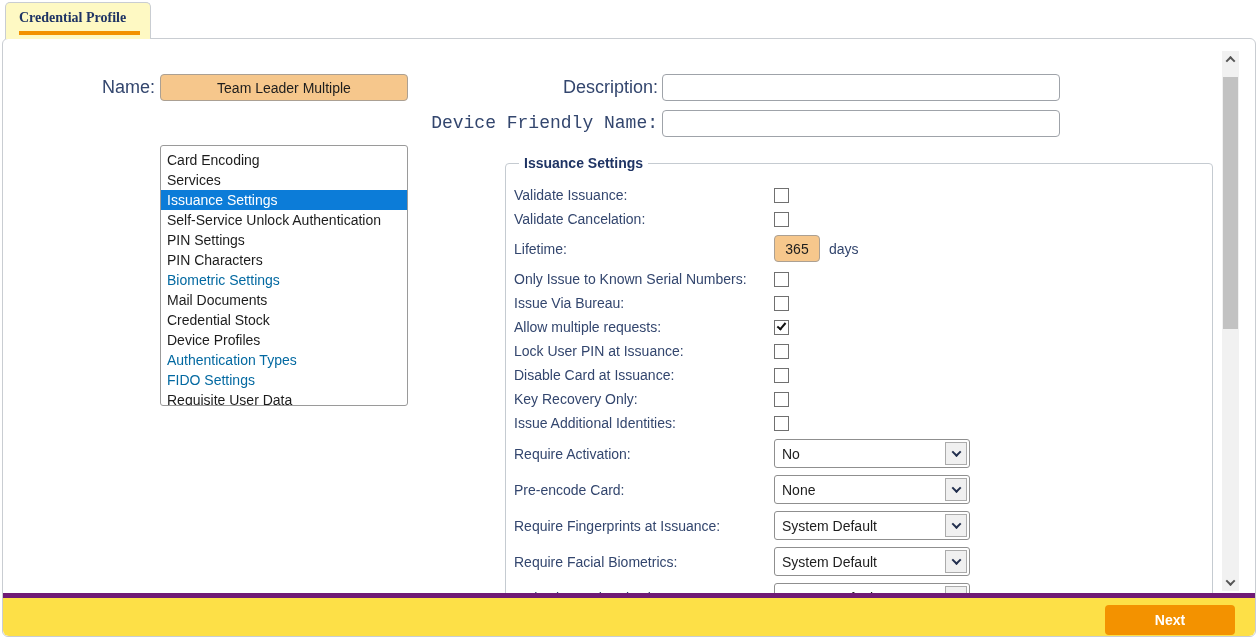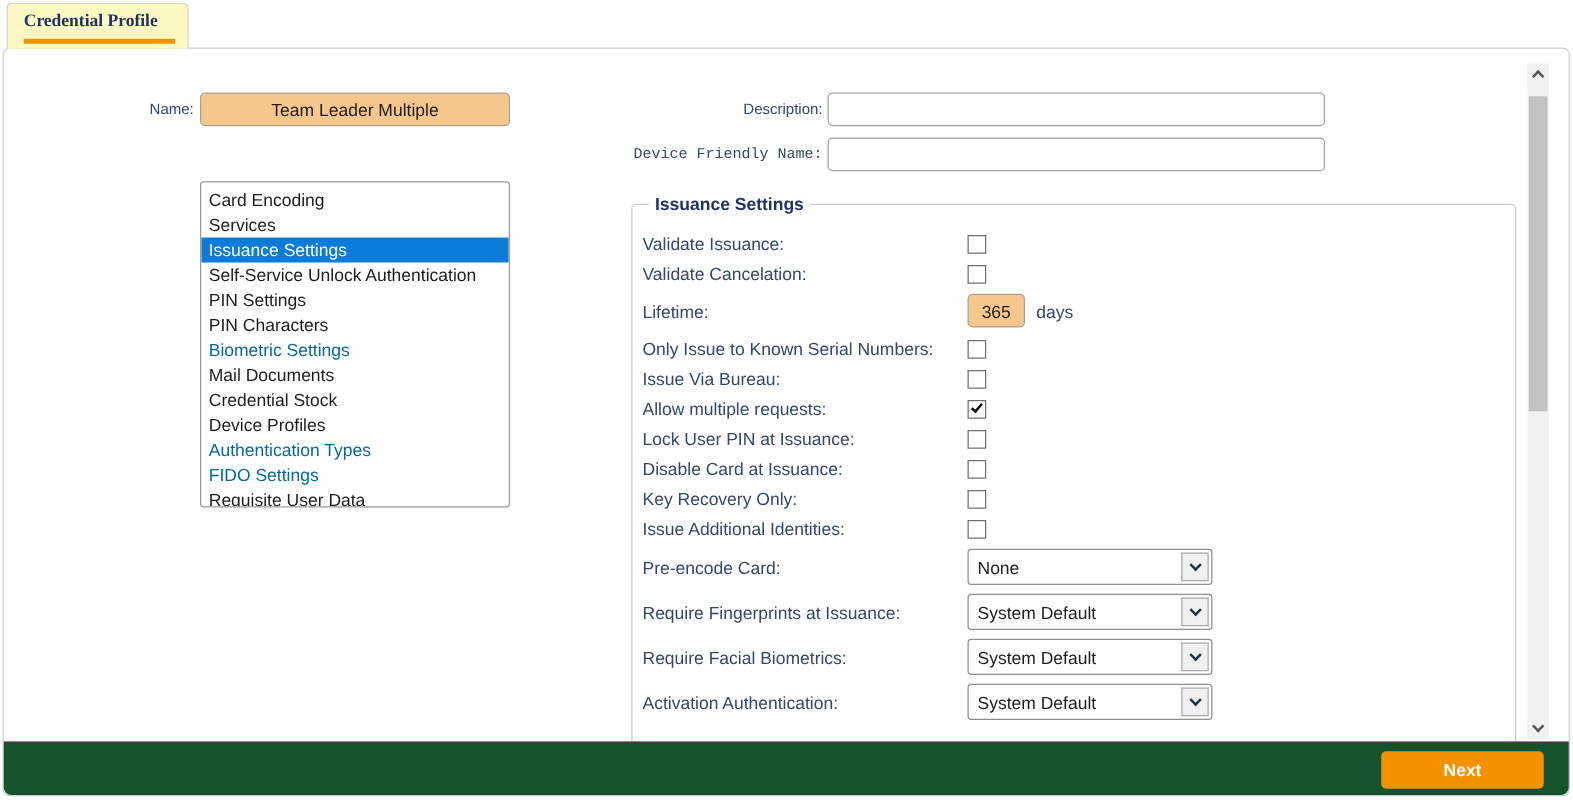--- a/index.html
+++ b/index.html
@@ -41,21 +41,21 @@
     z-index: 2;
   }
   .content {
     position: absolute; left: 0; top: 0;
     width: 1252px; height: 554px;
     overflow: hidden;
   }
   
   .fldlabel {
     position: absolute; height: 27px; line-height: 27px;
-    font-size: 12px; color: var(--navy, #33466e);
+    font-size: 18px; color: var(--navy, #33466e);
     text-align: right; white-space: nowrap;
   }
   .tinput {
     position: absolute; height: 27px;
     border: 1px solid #9fa3a9; border-radius: 4px;
     font-family: "Liberation Sans", sans-serif;
     font-size: 14px; color: #1d1d1d;
     padding: 0 8px; background: #fff; outline: none;
   }
   .tinput.orange { background: var(--hl-fill, #f6c78c); border-color: #aba093; text-align: center; }
@@ -141,22 +141,22 @@
   .sb-arrow.up { top: 0; }
   .sb-arrow.down { bottom: 0; }
   .sb-thumb {
     position: absolute; left: 1px; top: 26px;
     width: 15px; height: 252px; background: #c2c2c2;
   }
   
   .footer {
     position: absolute; left: 0; bottom: 0;
     width: 1252px; height: 43px;
-    border-top: 1px solid #701a75;
-    background: #14532d;
+    border-top: 5px solid #701a75;
+    background: #fde047;
     border-radius: 0 0 6px 6px;
   }
   .next-btn {
     position: absolute; right: 20px; top: 7px;
     width: 130px; height: 30px;
     background: var(--orange, #f39200);
     border: none; border-radius: 4px;
     color: #fff; font-size: 14px; font-weight: bold;
     font-family: "Liberation Sans", sans-serif;
     cursor: pointer;
@@ -238,20 +238,29 @@
           </div>
           <div class="frow checkbox">
             <span class="flabel">Key Recovery Only:</span>
             <span class="cb"></span>
           </div>
           <div class="frow checkbox">
             <span class="flabel">Issue Additional Identities:</span>
             <span class="cb"></span>
           </div>
           <div class="frow select">
+            <span class="flabel">Require Activation:</span>
+            <div class="sel">
+              <span class="val">No</span>
+              <span class="selbtn">
+                <span class="chev down"></span>
+              </span>
+            </div>
+          </div>
+          <div class="frow select">
             <span class="flabel">Pre-encode Card:</span>
             <div class="sel">
               <span class="val">None</span>
               <span class="selbtn">
                 <span class="chev down"></span>
               </span>
             </div>
           </div>
           <div class="frow select">
             <span class="flabel">Require Fingerprints at Issuance:</span>

